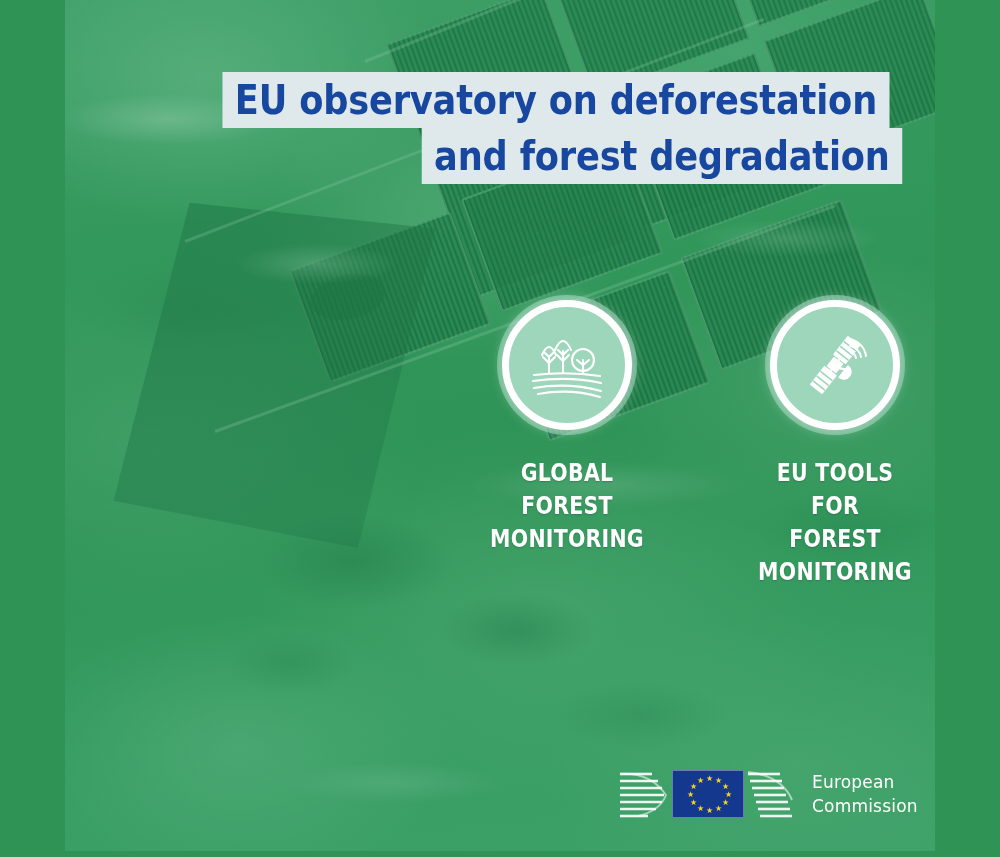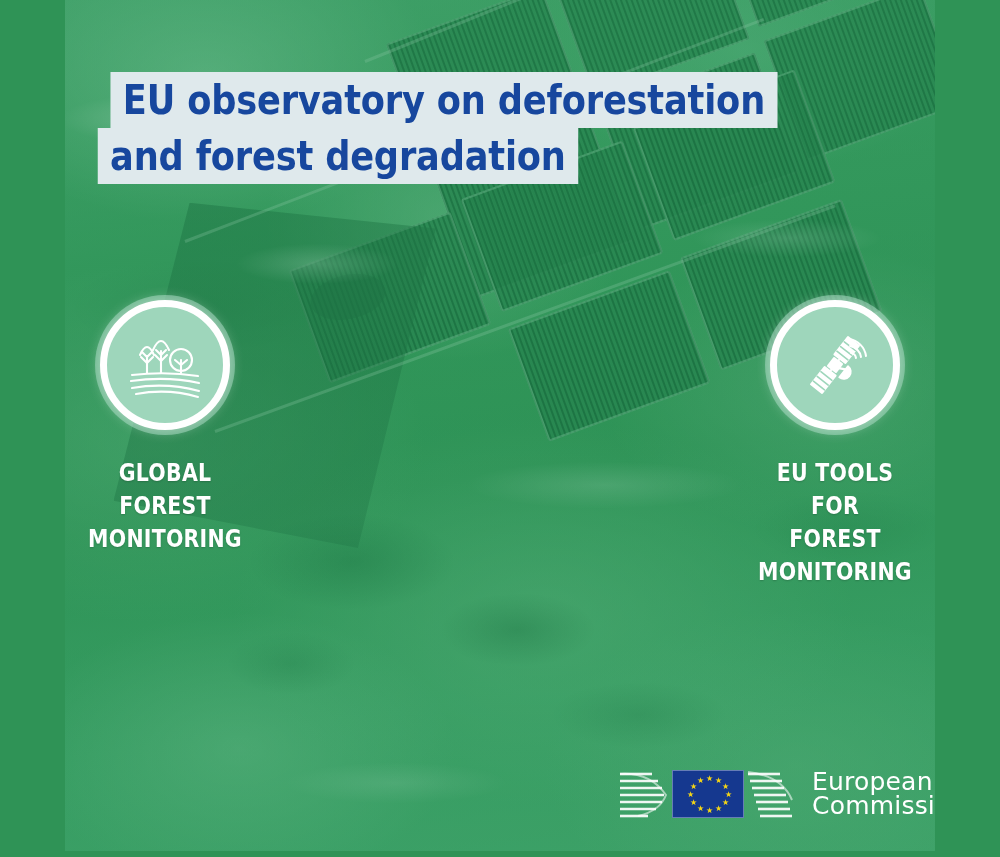--- a/index.html
+++ b/index.html
@@ -138,21 +138,21 @@
         rgba(48,150,90,.44) 0%,
         rgba(44,146,86,.40) 45%,
         rgba(50,154,94,.46) 100%);
   }
 
   
   #title-block {
     position: absolute;
     left: 0; top: 72px;
     width: 870px;
-    text-align: left;
+    text-align: right;
     z-index: 5;
   }
   .title-line {
     display: inline-block;
     background: #dfe9ec;
     color: #17479e;
     font-weight: bold;
     font-size: 40px;
     line-height: 56px;
     letter-spacing: -0.2px;
@@ -162,21 +162,21 @@
     transform: scaleX(.88);
     transform-origin: center;
   }
 
   
   #features {
     position: absolute;
     left: 0; top: 300px;
     width: 870px;
     display: flex;
-    justify-content: space-between;
+    justify-content: flex-end;
     gap: 68px;
     z-index: 5;
   }
   .feature { width: 200px; text-align: center; }
 
   .badge {
     width: 130px; height: 130px;
     margin: 0 auto;
     border-radius: 50%;
     background: #9ed6bb;
@@ -224,21 +224,21 @@
     position: absolute;
     width: 5px; height: 5px;
     color: #f5d616;
     font-size: 8px;
     line-height: 5px;
     text-align: center;
   }
   .ec-text {
     margin-left: 14px;
     color: #ffffff;
-    font-size: 25px;
+    font-size: 17px;
     line-height: 24px;
     font-family: "DejaVu Sans", sans-serif;
     letter-spacing: .2px;
   }
 </style>
 </head>
 <body>
 
 <div id="poster">
 

